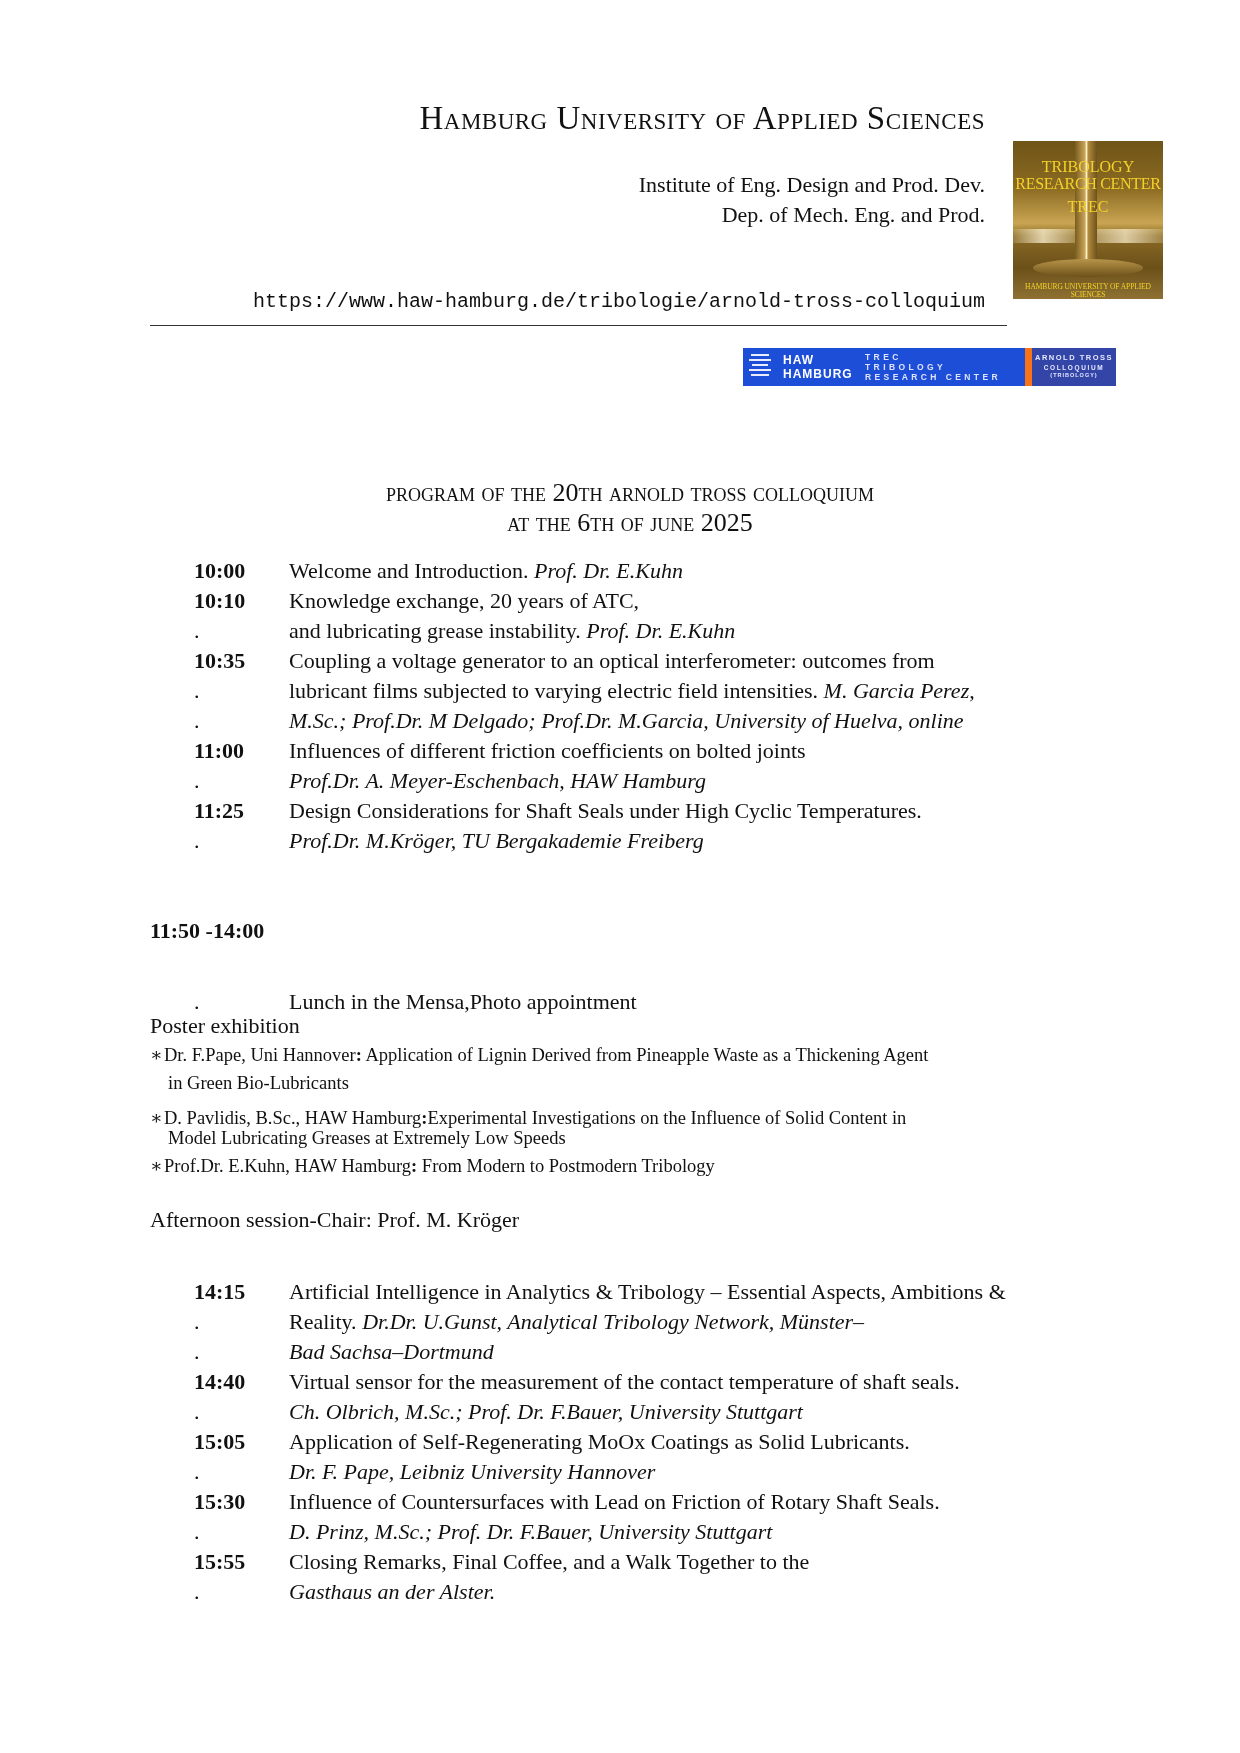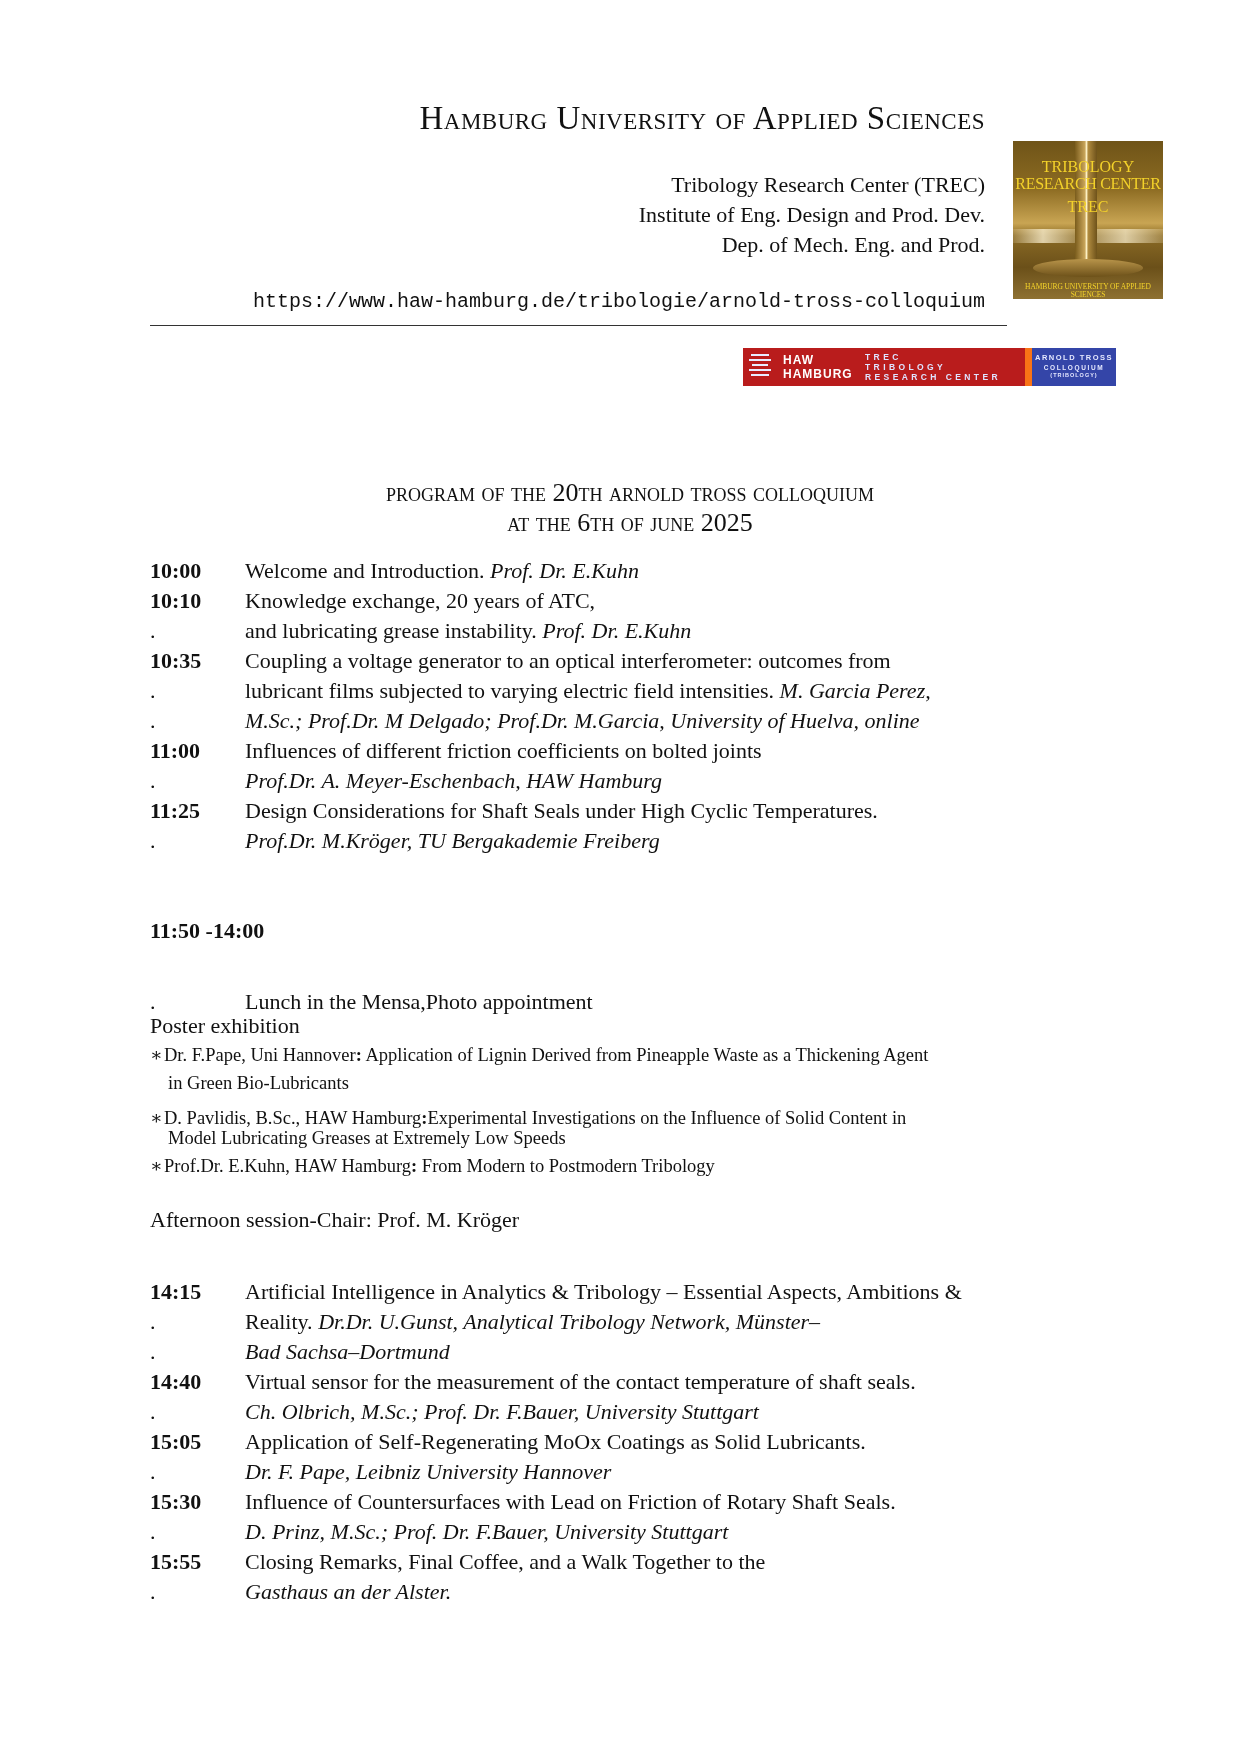--- a/index.html
+++ b/index.html
@@ -23,55 +23,54 @@
                      background: linear-gradient(180deg, #b8944a, #6d5119); }
   .trec-logo .glare { position: absolute; left: 0; top: 88px; width: 150px; height: 14px;
                       background: linear-gradient(90deg, rgba(255,240,200,0.15), rgba(255,245,215,0.75) 20%, rgba(255,240,200,0.2) 45%, rgba(255,245,215,0.7) 75%, rgba(255,240,200,0.2)); }
   .trec-logo .t1, .trec-logo .t2, .trec-logo .t3, .trec-logo .t4 { position: absolute; width: 100%; text-align: center;
               color: #f3d22a; font-family: "Liberation Serif", serif; line-height: 1; }
   .trec-logo .t1 { top: 18px; font-size: 16px; }
   .trec-logo .t2 { top: 35px; font-size: 16px; letter-spacing: -0.3px; }
   .trec-logo .t3 { top: 58px; font-size: 16px; }
   .trec-logo .t4 { top: 142px; font-size: 7.5px; letter-spacing: -0.1px; }
 
-  .banner { position: absolute; left: 743px; top: 348px; width: 373px; height: 38px; background: #b91c1c; display: flex; }
+  .banner { position: absolute; left: 743px; top: 348px; width: 373px; height: 38px; background: #1d4ed8; display: flex; }
   .banner .lines { width: 30px; padding: 6px 4px 0 6px; }
   .banner .lines span { display: block; height: 2px; background: #e9ecff; margin-bottom: 3px; }
   .banner .haw { color: #fff; font-family: "Liberation Sans", "DejaVu Sans", sans-serif; font-weight: bold;
                  font-size: 12px; line-height: 14px; padding-top: 5px; letter-spacing: 1px; width: 82px; }
   .banner .trec { color: #dfe3ff; font-family: "Liberation Sans", sans-serif; font-weight: bold; font-size: 8.5px;
                   line-height: 10px; letter-spacing: 3.4px; padding-top: 4px; width: 160px; }
   .banner .atc { background: #3445a8; color: #e5e8ff; font-family: "Liberation Sans", sans-serif; font-weight: bold;
                  text-align: center; flex: 1; padding-top: 5px; border-left: 7px solid #f97316; }
   .banner .atc .a1 { font-size: 7.5px; letter-spacing: 1.5px; }
   .banner .atc .a2 { font-size: 6.5px; letter-spacing: 1.6px; margin-top: 2px; }
   .banner .atc .a3 { font-size: 5.5px; letter-spacing: 1px; margin-top: 1px; }
 
   .prog-title { position: absolute; left: 150px; top: 478px; width: 960px; text-align: center; font-size: 26px;
                 line-height: 30px; font-variant: small-caps; }
   .prog-title div { text-transform: lowercase; font-variant: small-caps; }
 
   .row { position: absolute; left: 150px; font-size: 22px; line-height: 30px; white-space: nowrap; }
-  .row .time { display: inline-block; width: 95px; font-weight: bold; }
+  .row .time { display: inline-block; width: 95px; font-weight: bold; margin-left: 44px; }
   .row .it { font-style: italic; }
 
   .poster-head { position: absolute; left: 150px; top: 1013px; font-size: 22px; }
   .poster { position: absolute; left: 150px; font-size: 18.5px; line-height: 28px; white-space: nowrap; }
   .poster .star { display: inline-block; width: 14px; }
   .poster .b { font-weight: bold; }
   .poster-cont { position: absolute; left: 168px; font-size: 18.5px; line-height: 28px; white-space: nowrap; }
   .chair { position: absolute; left: 150px; top: 1207px; font-size: 22px; }
 </style>
 </head>
 <body>
 
 <div class="uni-title">Hamburg University of Applied Sciences</div>
 
 <div class="addr">
-  <div>Tribology Research Center (TREC)</div>
   <div>Institute of Eng. Design and Prod. Dev.</div>
   <div>Dep. of Mech. Eng. and Prod.</div>
 </div>
 <div class="url">https://www.haw-hamburg.de/tribologie/arnold-tross-colloquium</div>
 <div class="rule"></div>
 
 <div class="trec-logo">
   <div class="glare"></div>
   <div class="shaft"></div>
   <div class="base"></div>

